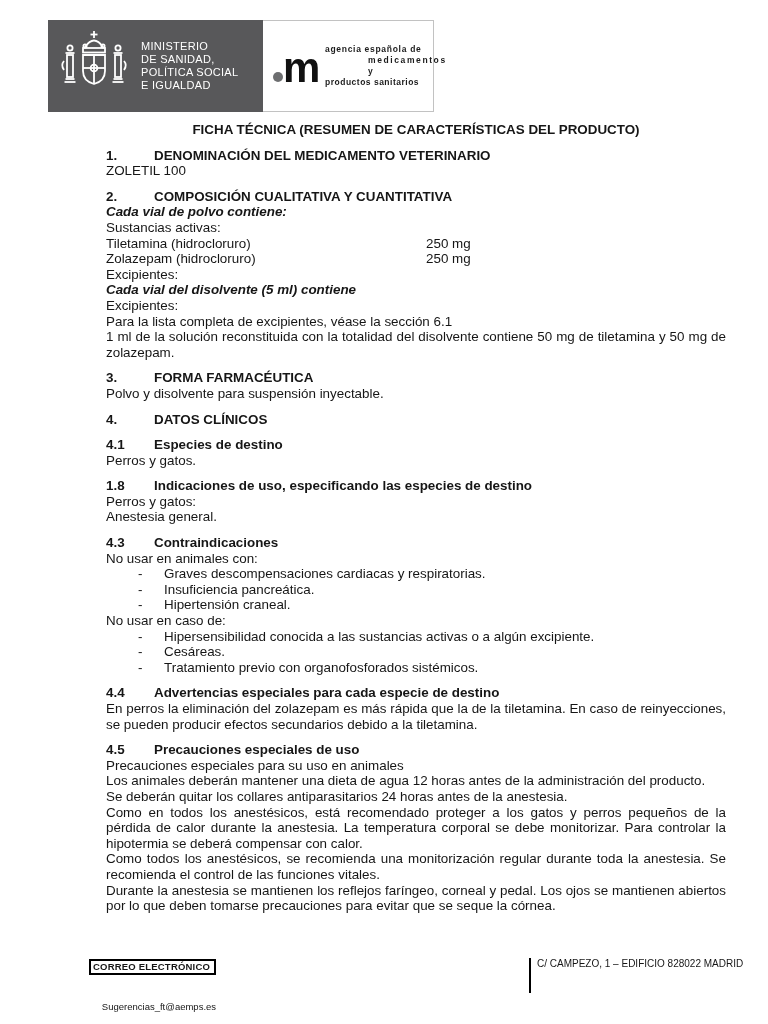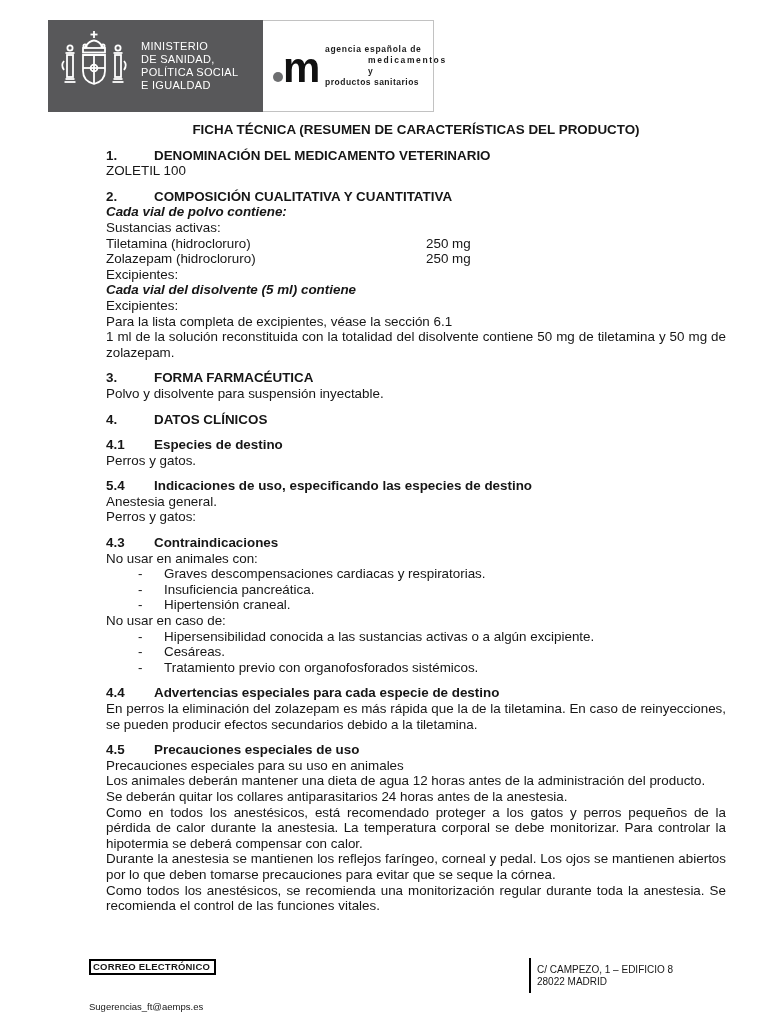--- a/index.html
+++ b/index.html
@@ -25,27 +25,27 @@
   .h{display:flex;font-weight:bold;}
   .h .num{flex:0 0 48px;}
   .b{font-weight:normal;}
   .bi{font-weight:bold;font-style:italic;}
   .kv{display:flex;}
   .kv .k{flex:0 0 320px;}
   .just{text-align:justify;}
   .li{display:flex;padding-left:32px;}
   .li .dash{flex:0 0 26px;}
   
-  .footer-left{position:absolute;left:89px;top:956px;}
+  .footer-left{position:absolute;left:89px;top:956px;text-align:right;}
   .email-box{display:inline-block;border:2px solid #000;padding:0 4px 1px 2px;font-size:9.5px;font-weight:bold;letter-spacing:.2px;}
   .email{margin-top:26px;font-size:9.5px;}
   .footer-right{
     position:absolute;left:529px;top:958px;height:35px;
     border-left:2px solid #000;padding-left:6px;
-    font-size:10px;line-height:11.5px;display:flex;flex-direction:column;justify-content:center;
+    font-size:10px;line-height:11.5px;display:flex;flex-direction:row;justify-content:center;
   }
 </style>
 </head>
 <body>
 
 <div class="page">
 
   <div class="header">
     <div class="ministry-box">
       <svg class="coat" width="70" height="76" viewBox="0 0 70 76" fill="none" stroke="#ffffff" stroke-width="1.8">
@@ -136,25 +136,25 @@
       <span>DATOS CLÍNICOS</span>
     </div>
 
     <div class="h sec">
       <span class="num">4.1</span>
       <span>Especies de destino</span>
     </div>
     <div>Perros y gatos.</div>
 
     <div class="h sec">
-      <span class="num">5.4</span>
+      <span class="num">1.8</span>
       <span>Indicaciones de uso, especificando las especies de destino</span>
     </div>
+    <div>Perros y gatos:</div>
     <div>Anestesia general.</div>
-    <div>Perros y gatos:</div>
 
     <div class="h sec">
       <span class="num">4.3</span>
       <span>Contraindicaciones</span>
     </div>
     <div>No usar en animales con:</div>
     <div class="li">
       <span class="dash">-</span>
       <span>Graves descompensaciones cardiacas y respiratorias.</span>
     </div>
@@ -187,22 +187,22 @@
     <div class="just">En perros la eliminación del zolazepam es más rápida que la de la tiletamina. En caso de reinyecciones, se pueden producir efectos secundarios debido a la tiletamina.</div>
 
     <div class="h sec">
       <span class="num">4.5</span>
       <span>Precauciones especiales de uso</span>
     </div>
     <div class="b">Precauciones especiales para su uso en animales</div>
     <div class="just">Los animales deberán mantener una dieta de agua 12 horas antes de la administración del producto.</div>
     <div>Se deberán quitar los collares antiparasitarios 24 horas antes de la anestesia.</div>
     <div class="just">Como en todos los anestésicos, está recomendado proteger a los gatos y perros pequeños de la pérdida de calor durante la anestesia. La temperatura corporal se debe monitorizar. Para controlar la hipotermia se deberá compensar con calor.</div>
+    <div class="just">Como todos los anestésicos, se recomienda una monitorización regular durante toda la anestesia. Se recomienda el control de las funciones vitales.</div>
     <div class="just">Durante la anestesia se mantienen los reflejos faríngeo, corneal y pedal. Los ojos se mantienen abiertos por lo que deben tomarse precauciones para evitar que se seque la córnea.</div>
-    <div class="just">Como todos los anestésicos, se recomienda una monitorización regular durante toda la anestesia. Se recomienda el control de las funciones vitales.</div>
 
   </div>
 
   <div class="footer-left">
     <div class="email-box">CORREO ELECTRÓNICO</div>
     <div class="email">Sugerencias_ft@aemps.es</div>
   </div>
   <div class="footer-right">
     <div>C/ CAMPEZO, 1 – EDIFICIO 8</div>
     <div>28022 MADRID</div>

